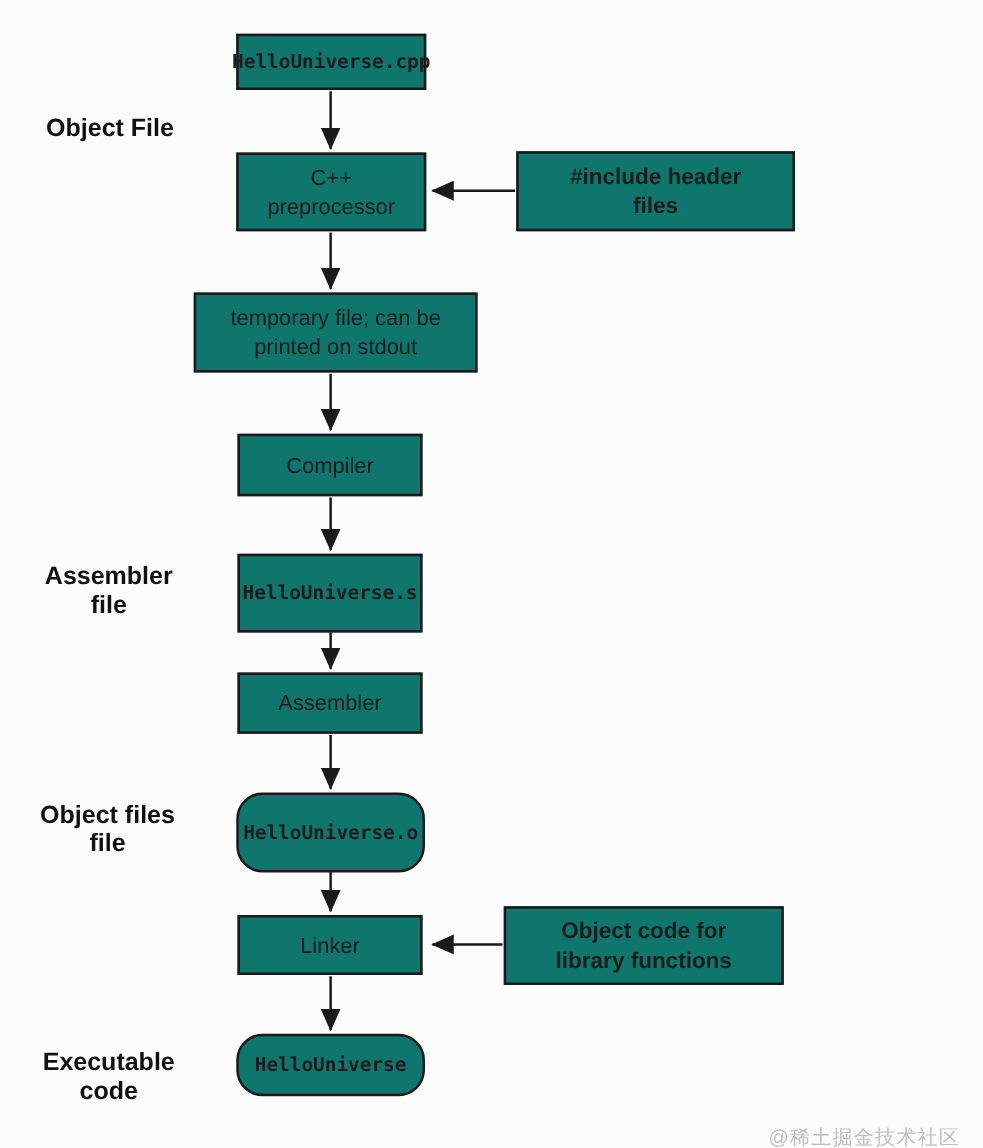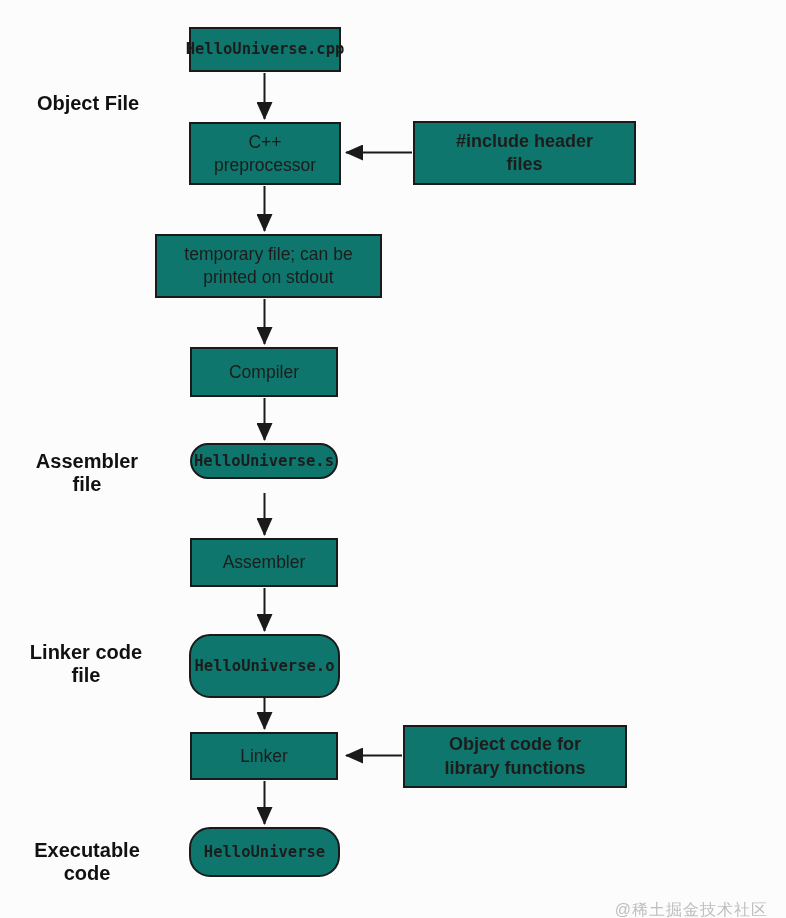--- a/index.html
+++ b/index.html
@@ -99,42 +99,42 @@
   <div class="box mono" style="left:189px; top:27px;  width:152px; height:45px;">HelloUniverse.cpp</div>
 
   <div class="box" style="left:189px; top:122px; width:152px; height:63px;">C++
 preprocessor</div>
 
   <div class="box" style="left:155px; top:234px; width:227px; height:64px;">temporary file; can be
 printed on stdout</div>
 
   <div class="box" style="left:190px; top:347px; width:148px; height:50px;">Compiler</div>
 
-  <div class="box mono" style="left:190px; top:443px; width:148px; height:36px;border-radius:20px;">HelloUniverse.s</div>
+  <div class="box mono" style="left:190px; top:443px; width:148px; height:63px;">HelloUniverse.s</div>
 
   <div class="box" style="left:190px; top:538px; width:148px; height:49px;">Assembler</div>
 
   <div class="box mono" style="left:189px; top:634px; width:151px; height:64px;border-radius:21px;">HelloUniverse.o</div>
 
   <div class="box" style="left:190px; top:732px; width:148px; height:48px;">Linker</div>
 
   <div class="box mono" style="left:189px; top:827px; width:151px; height:50px;border-radius:21px;">HelloUniverse</div>
 
   <div class="box bold" style="left:403px; top:725px; width:224px; height:63px;">Object code for
 library functions</div>
 
   <div class="box bold" style="left:413px; top:121px; width:223px; height:64px;">#include header
 files</div>
 
   <div class="side-label" style="left:18px; top:92px;">Object File</div>
 
   <div class="side-label" style="left:17px; top:450px;">Assembler
 file</div>
 
-  <div class="side-label" style="left:16px; top:641px;">Linker code
+  <div class="side-label" style="left:16px; top:641px;">Object files
 file</div>
 
   <div class="side-label" style="left:17px; top:839px;">Executable
 code</div>
 
   <div class="watermark">@稀土掘金技术社区</div>
 
 </div>
 
 </body></html>

